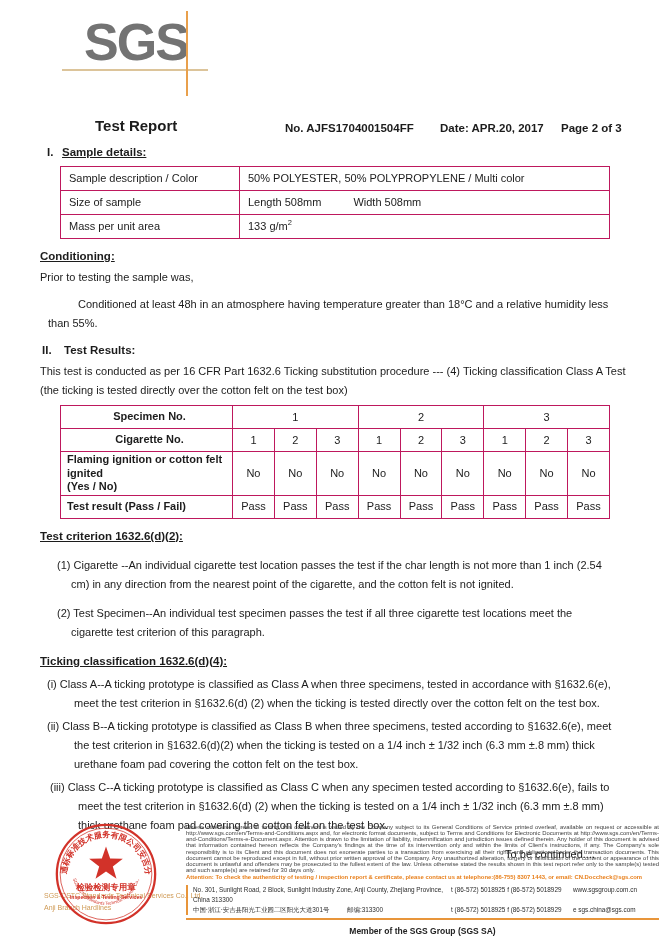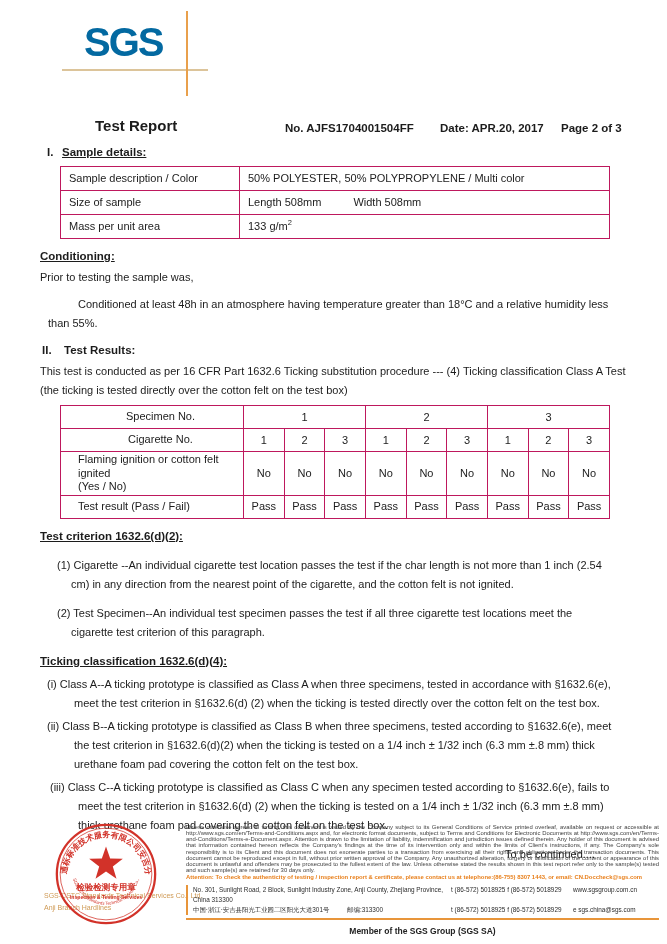--- a/index.html
+++ b/index.html
@@ -3,22 +3,22 @@
 <meta charset="utf-8">
 <style>
   html,body { margin:0; padding:0; background:#888; }
   .page {
     width:667px; height:944px; position:relative; background:#ffffff;
     font-family:"Liberation Sans", sans-serif; color:#1c1c1c; overflow:hidden;
     margin:0 auto;
   }
   
   .logo-text {
-    position:absolute; left:84px; top:14px; font-size:40px; font-weight:700;
-    color:#0369a1; letter-spacing:-2px; line-height:56px;
+    position:absolute; left:84px; top:14px; font-size:52px; font-weight:700;
+    color:#737373; letter-spacing:-2px; line-height:56px;
   }
   .logo-hline { position:absolute; left:62px; top:69px; width:146px; height:2px; background:#dcc49a; }
   .logo-vline { position:absolute; left:186px; top:11px; width:2px; height:85px; background:#e9a04c; }
   
   .content { position:absolute; left:40px; top:116px; width:587px; font-size:11px; line-height:19px; }
   .report-header { position:relative; height:24px; }
   .rh-title { position:absolute; left:55px; top:0; font-size:15px; font-weight:700; }
   .rh-no    { position:absolute; left:245px; top:3px; font-size:11.5px; font-weight:700; }
   .rh-date  { position:absolute; left:400px; top:3px; font-size:11.5px; font-weight:700; }
   .rh-page  { position:absolute; left:521px; top:3px; font-size:11.5px; font-weight:700; }
@@ -29,21 +29,21 @@
   td { border:1px solid #be185d; font-size:11px; }
   .sample-table { margin-top:4px; }
   .sample-table td { height:23px; padding:0 4px 0 8px; }
   .sample-table td.lbl { width:166px; }
   .gap-right { margin-right:32px; }
   sup { font-size:7.5px; vertical-align:super; line-height:0; }
   .para { margin:2px 0 0 0; }
   .para-indent { margin:8px; text-indent:30px; }
   .results-table { margin-top:5px; text-align:center; }
   .results-table td { padding:1px 0; height:20px; }
-  .results-table td.lbl { text-align:left; padding-left:17px; width:165px; line-height:13.5px; }
+  .results-table td.lbl { text-align:left; padding-left:6px; width:165px; line-height:13.5px;font-weight:bold; }
   .results-table td.two-line { height:30px; }
   .crit-item { padding-left:21px; text-indent:-14px; margin:10px; }
   .class-item { padding-left:30px; text-indent:-27px; margin:4px; }
   .continued { text-align:right; padding-right:32px; margin-top:10px; }
   
   .footer { position:absolute; left:0; top:820px; width:667px; height:124px; }
   .company-lines { position:absolute; left:44px; top:70px; width:170px; color:#cf9a55; font-size:7px; line-height:11.5px; }
   .stamp { position:absolute; left:54px; top:2px; }
   .legal-block { position:absolute; left:186px; top:4px; width:473px; }
   .legal { font-size:5.9px; line-height:6.15px; color:#3f3f3f; text-align:justify; }

